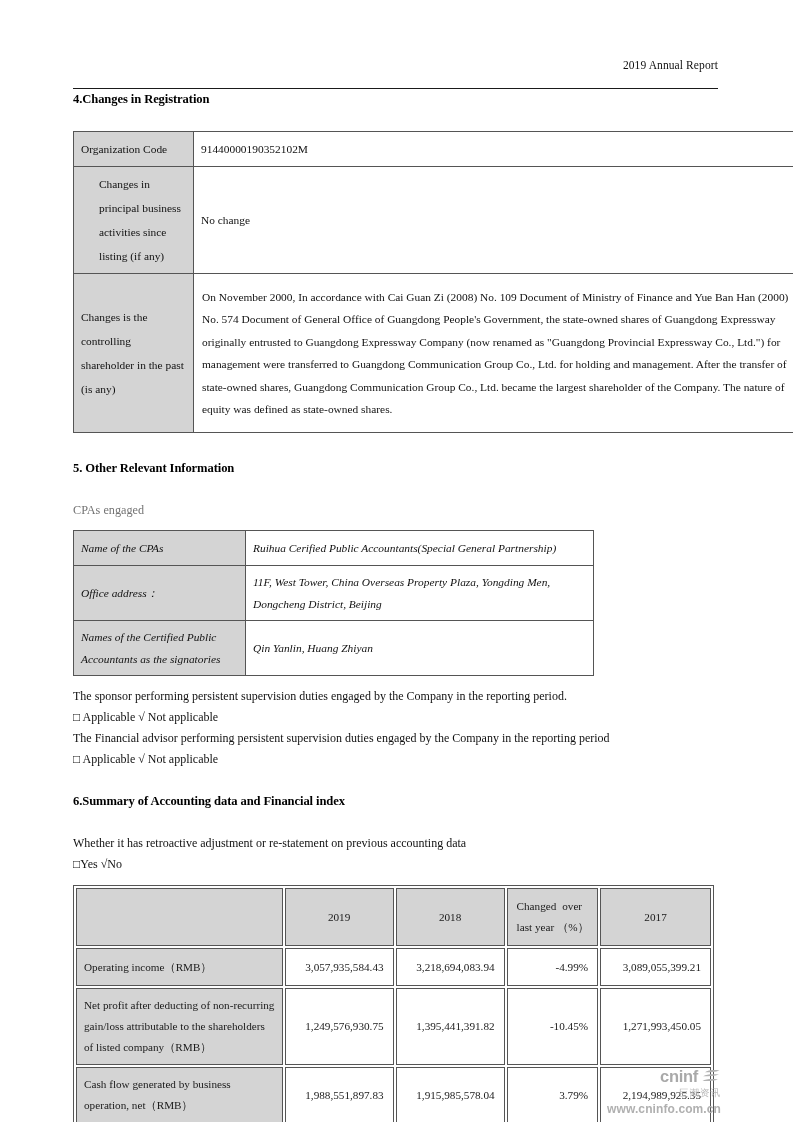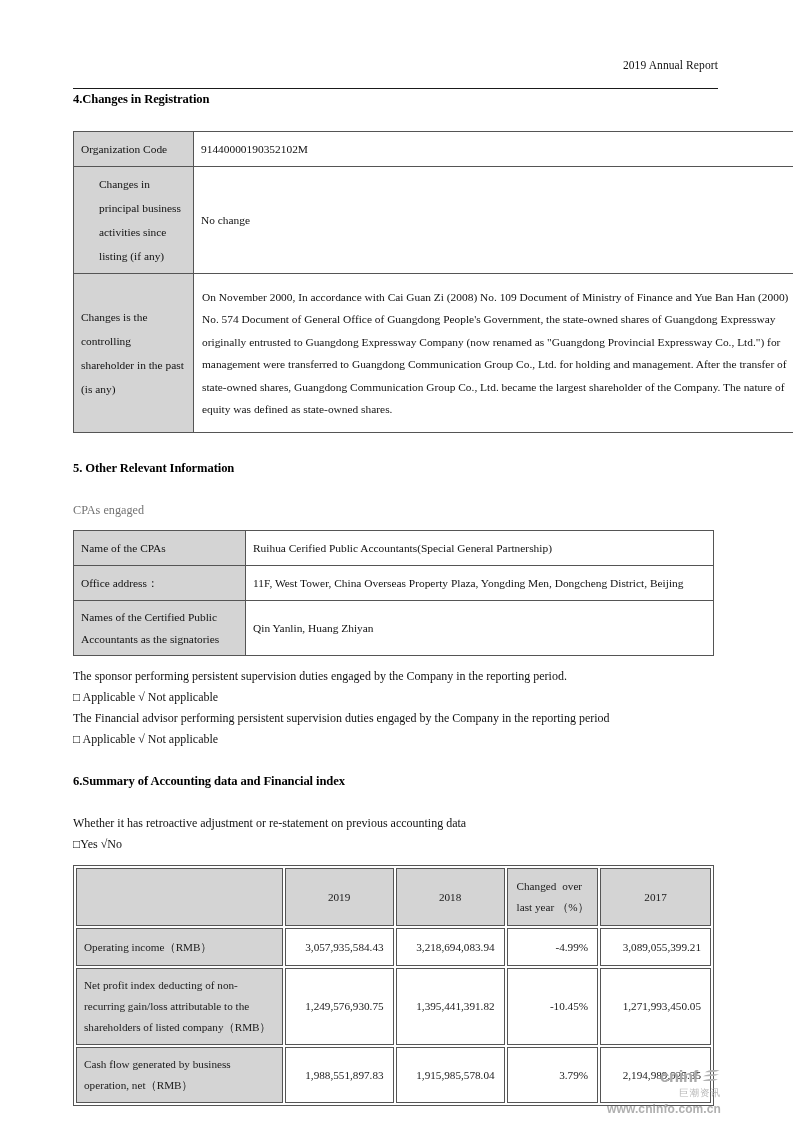--- a/index.html
+++ b/index.html
@@ -95,21 +95,21 @@
   }
 
   
   table.t-reg { width: 729px; }
   table.t-reg .c1 { width: 120px; }
 
   table.t-reg td.label-cell { line-height: 24px; }
   table.t-reg td.long-text { line-height: 22.5px; padding: 7px 8px 7px 8px; }
 
   
-  table.t-cpa { width: 641px; }
+  table.t-cpa { width: 521px; font-style: italic; }
   table.t-cpa .c1 { width: 172px; }
   table.t-cpa td { line-height: 22px; }
 
   
   table.t-fin {
     width: 641px;
     border: 1px solid #555;
   }
   table.t-fin td, table.t-fin th {
     border: 1px solid #555;
@@ -312,21 +312,21 @@
       </thead>
       <tbody>
         <tr>
           <td class="row-label" style="height:24px;">Operating income（RMB）</td>
           <td class="num">3,057,935,584.43</td>
           <td class="num">3,218,694,083.94</td>
           <td class="num">-4.99%</td>
           <td class="num">3,089,055,399.21</td>
         </tr>
         <tr>
-          <td class="row-label" style="height:62px;">Net profit index deducting of non-recurring gain/loss attributable to the shareholders of listed company（RMB）</td>
+          <td class="row-label" style="height:62px;">Net profit after deducting of non-recurring gain/loss attributable to the shareholders of listed company（RMB）</td>
           <td class="num">1,249,576,930.75</td>
           <td class="num">1,395,441,391.82</td>
           <td class="num">-10.45%</td>
           <td class="num">1,271,993,450.05</td>
         </tr>
         <tr>
           <td class="row-label" style="height:42px;">Cash flow generated by business operation, net（RMB）</td>
           <td class="num">1,988,551,897.83</td>
           <td class="num">1,915,985,578.04</td>
           <td class="num">3.79%</td>

